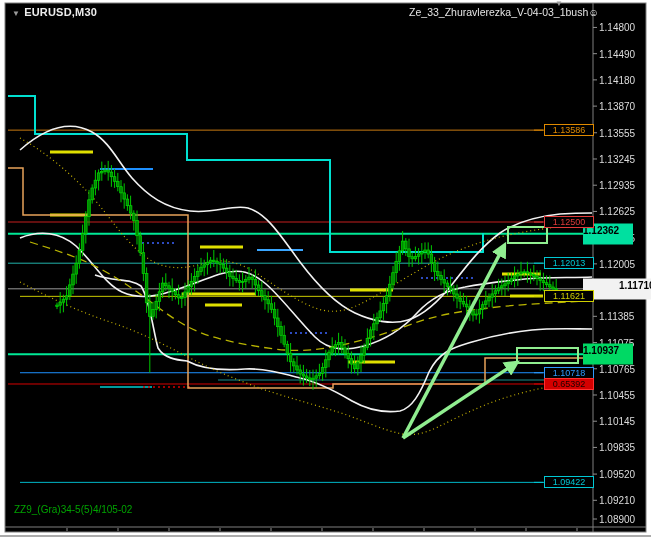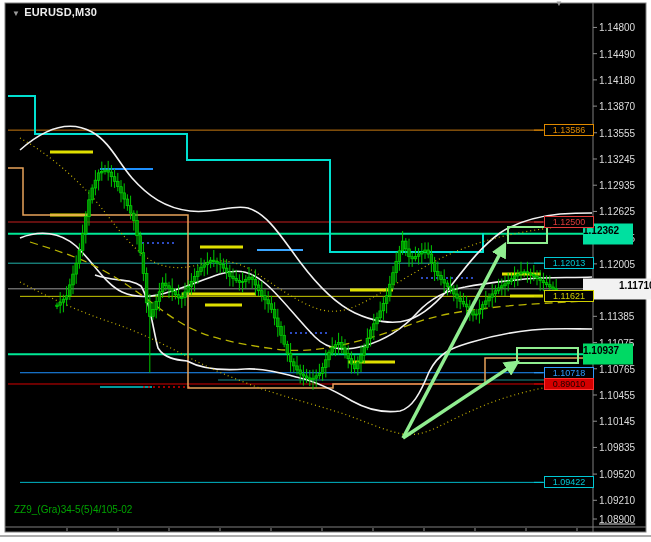--- a/index.html
+++ b/index.html
@@ -419,46 +419,47 @@
       <line x1="593" y1="368.7636499999998" x2="597" y2="368.7636499999998" stroke="#909090" stroke-width="1"></line>
       <line x1="593" y1="394.98655000000065" x2="597" y2="394.98655000000065" stroke="#909090" stroke-width="1"></line>
       <line x1="593" y1="421.20944999999966" x2="597" y2="421.20944999999966" stroke="#909090" stroke-width="1"></line>
       <line x1="593" y1="447.4323500000005" x2="597" y2="447.4323500000005" stroke="#909090" stroke-width="1"></line>
       <line x1="593" y1="474.0782000000004" x2="597" y2="474.0782000000004" stroke="#909090" stroke-width="1"></line>
       <line x1="593" y1="500.3010999999994" x2="597" y2="500.3010999999994" stroke="#909090" stroke-width="1"></line>
       <line x1="593" y1="519" x2="597" y2="519" stroke="#909090" stroke-width="1"></line>
     </svg>
   <div class="ttl"><span class="tri">▼</span><span>EURUSD,M30</span></div>
   <div class="ind-tri">▼</div>
+  <div class="ind">Ze_33_Zhuravlerezka_V-04-03_1bush☺</div>
   <div class="footer">ZZ9_(Gra)34-5(5)4/105-02</div>
   <div id="labels">
       <div class="axis-tick" style="top: 27.443px;">1.14800</div>
       <div class="axis-tick" style="top: 53.6659px;">1.14490</div>
       <div class="axis-tick" style="top: 79.8888px;">1.14180</div>
       <div class="axis-tick" style="top: 106.112px;">1.13870</div>
       <div class="axis-tick" style="top: 132.758px;">1.13555</div>
       <div class="axis-tick" style="top: 158.98px; text-align: center;">1.13245</div>
       <div class="axis-tick" style="top: 185.203px;">1.12935</div>
       <div class="axis-tick" style="top: 211.426px;">1.12625</div>
       <div class="axis-tick" style="top: 237.649px;">1.12315</div>
       <div class="axis-tick" style="top: 263.872px;">1.12005</div>
       <div class="axis-tick" style="top: 316.318px;">1.11385</div>
       <div class="axis-tick" style="top: 342.541px;">1.11075</div>
       <div class="axis-tick" style="top: 368.764px;">1.10765</div>
       <div class="axis-tick" style="top: 394.987px;">1.10455</div>
       <div class="axis-tick" style="top: 421.209px; text-align: right;">1.10145</div>
       <div class="axis-tick" style="top: 447.432px;">1.09835</div>
       <div class="axis-tick" style="top: 474.078px;">1.09520</div>
       <div class="axis-tick" style="top: 500.301px;">1.09210</div>
-      <div class="axis-tick" style="top: 519px; text-decoration: underline;">1.08900</div>
+      <div class="axis-tick" style="top: 519px;">1.08900</div>
       <div class="axis-hl" style="top: 233.673px; background: rgb(0, 224, 160);">1.12362</div>
       <div class="axis-hl" style="top: 288.826px; background: rgb(242, 242, 242); padding-left: 36px;">1.11710</div>
       <div class="axis-hl" style="top: 354.214px; background: rgb(0, 217, 100);">1.10937</div>
       <div class="plabel" style="top: 130.135px; color: rgb(224, 138, 0); border: 1px solid rgb(224, 138, 0);">1.13586</div>
       <div class="plabel" style="top: 222px; color: rgb(224, 58, 58); border: 1px solid rgb(224, 58, 58);">1.12500</div>
       <div class="plabel" style="top: 263.195px; color: rgb(0, 200, 212); border: 1px solid rgb(0, 200, 212);">1.12013</div>
       <div class="plabel" style="top: 296.355px; color: rgb(207, 207, 0); border: 1px solid rgb(207, 207, 0);">1.11621</div>
       <div class="plabel" style="top: 372.739px; color: rgb(46, 155, 255); border: 1px solid rgb(46, 155, 255);">1.10718</div>
-      <div class="plabel" style="top: 383.99px; background: rgb(212, 0, 0); color: rgb(26, 0, 0); border: 1px solid rgb(255, 48, 48);">0.89010</div>
+      <div class="plabel" style="top: 383.99px; background: rgb(212, 0, 0); color: rgb(26, 0, 0); border: 1px solid rgb(255, 48, 48);">0.65392</div>
       <div class="plabel" style="top: 482.368px; color: rgb(0, 200, 212); border: 1px solid rgb(0, 200, 212);">1.09422</div>
     </div>
   <div class="scrollbar"></div>
 </div>
 
 </body></html>

